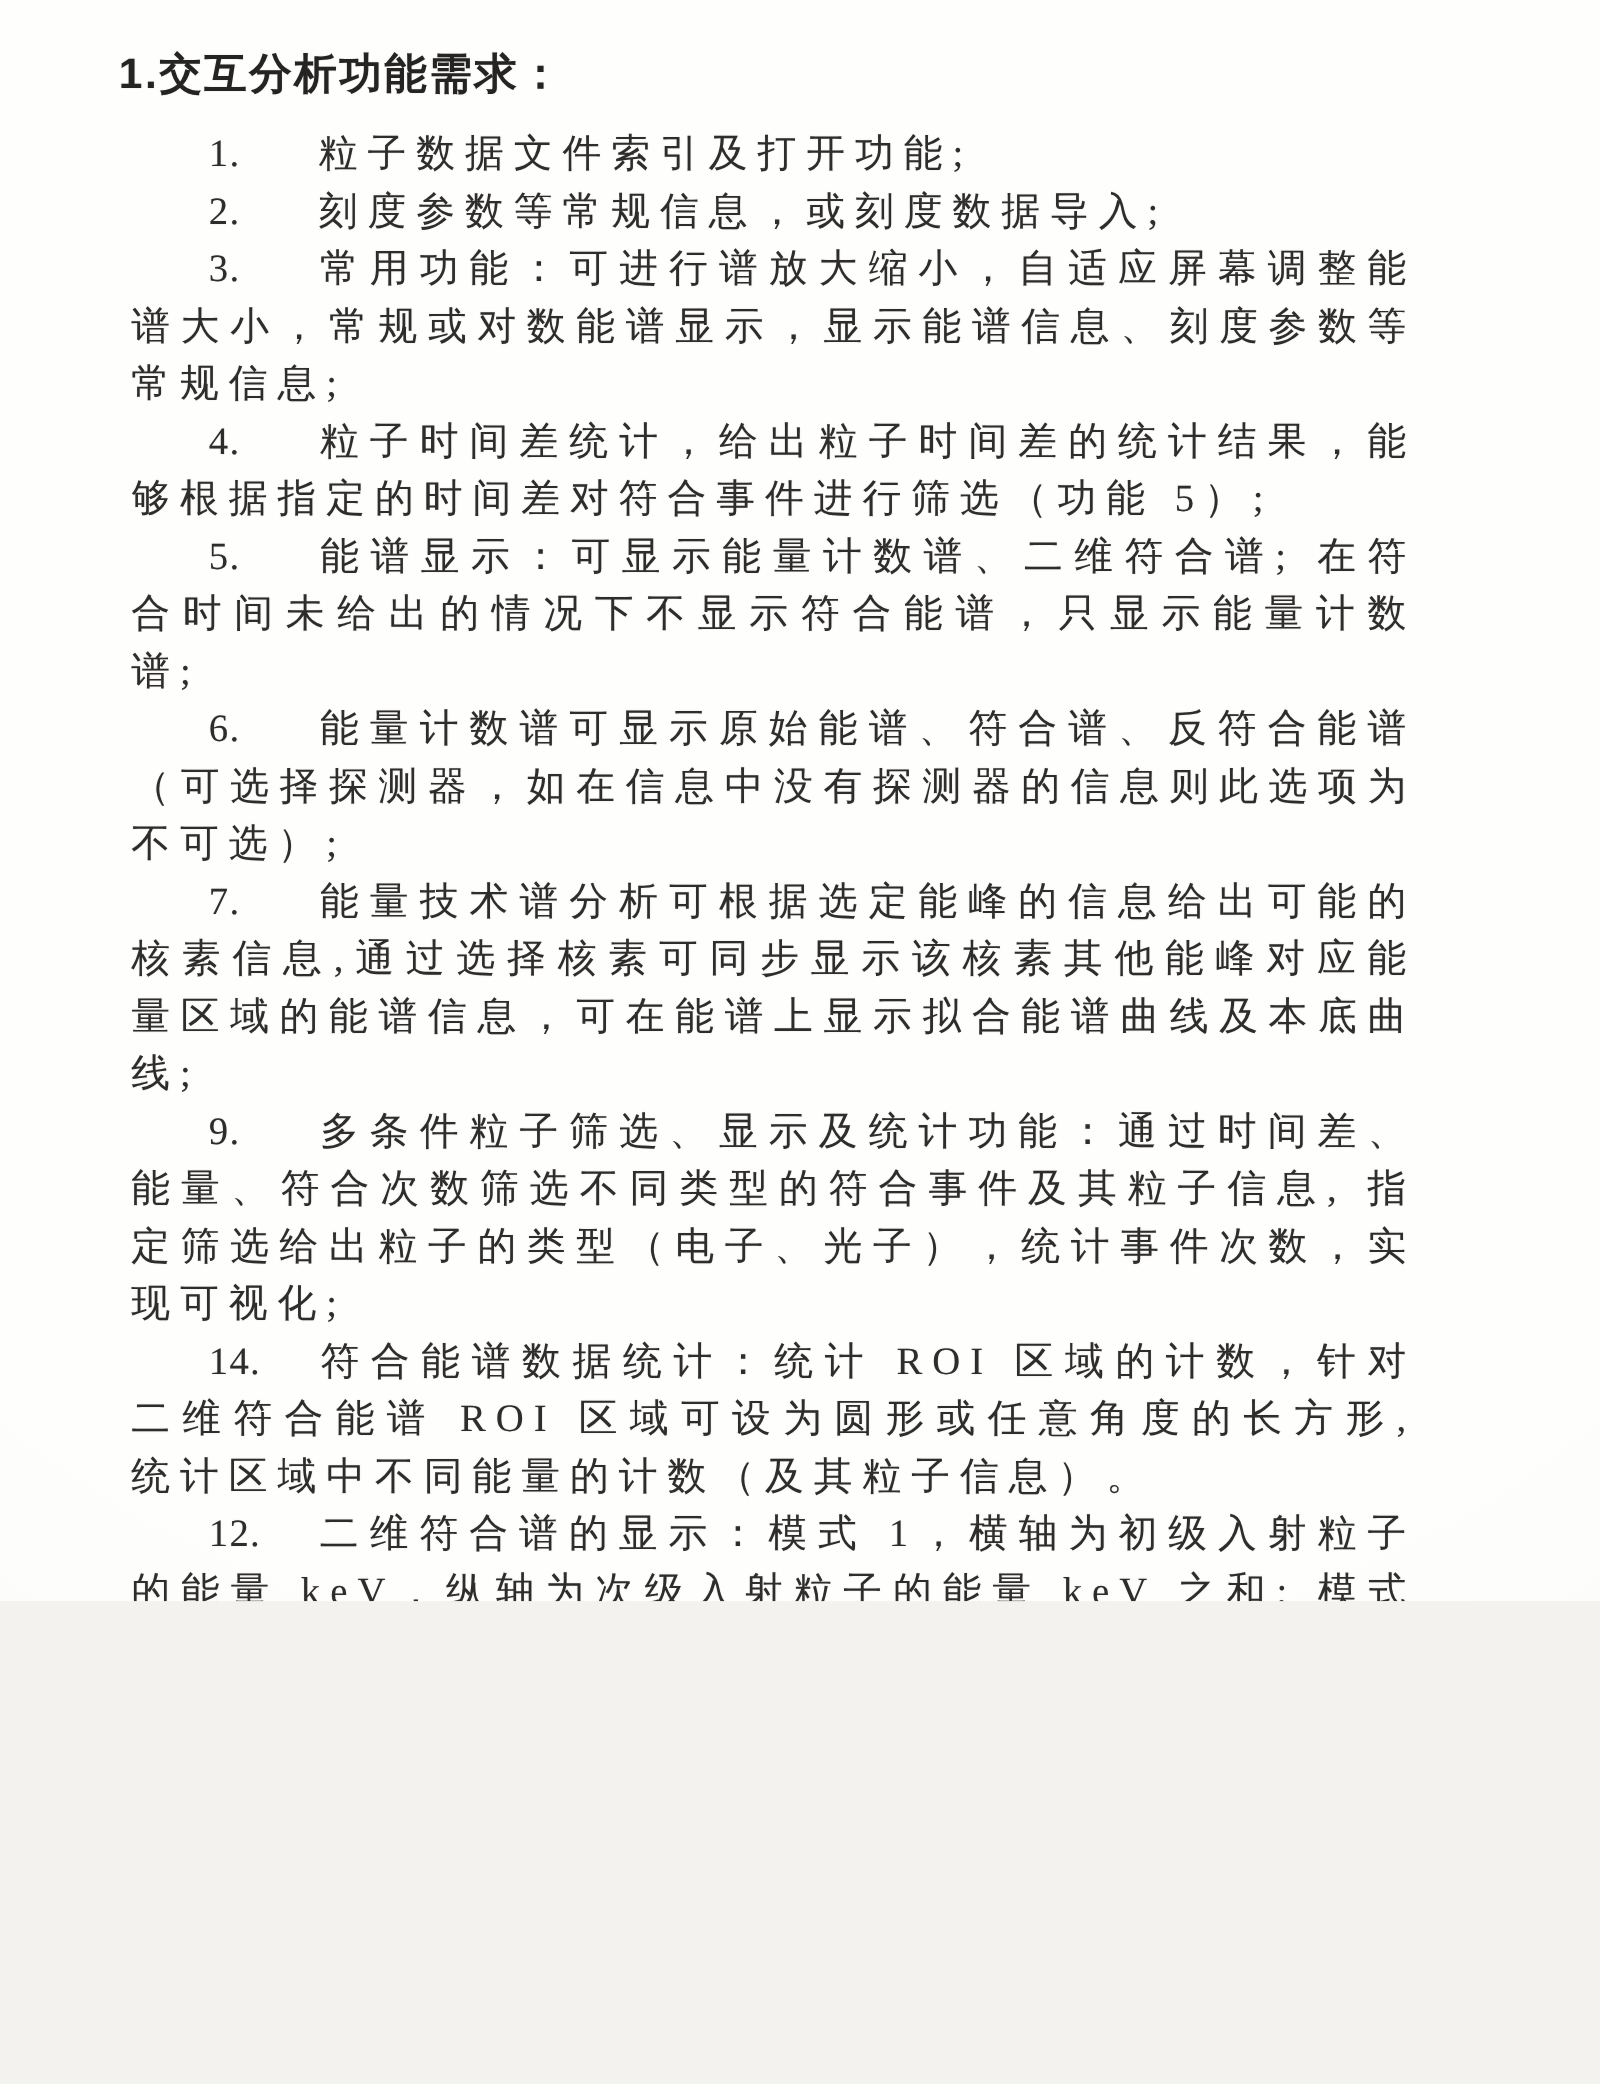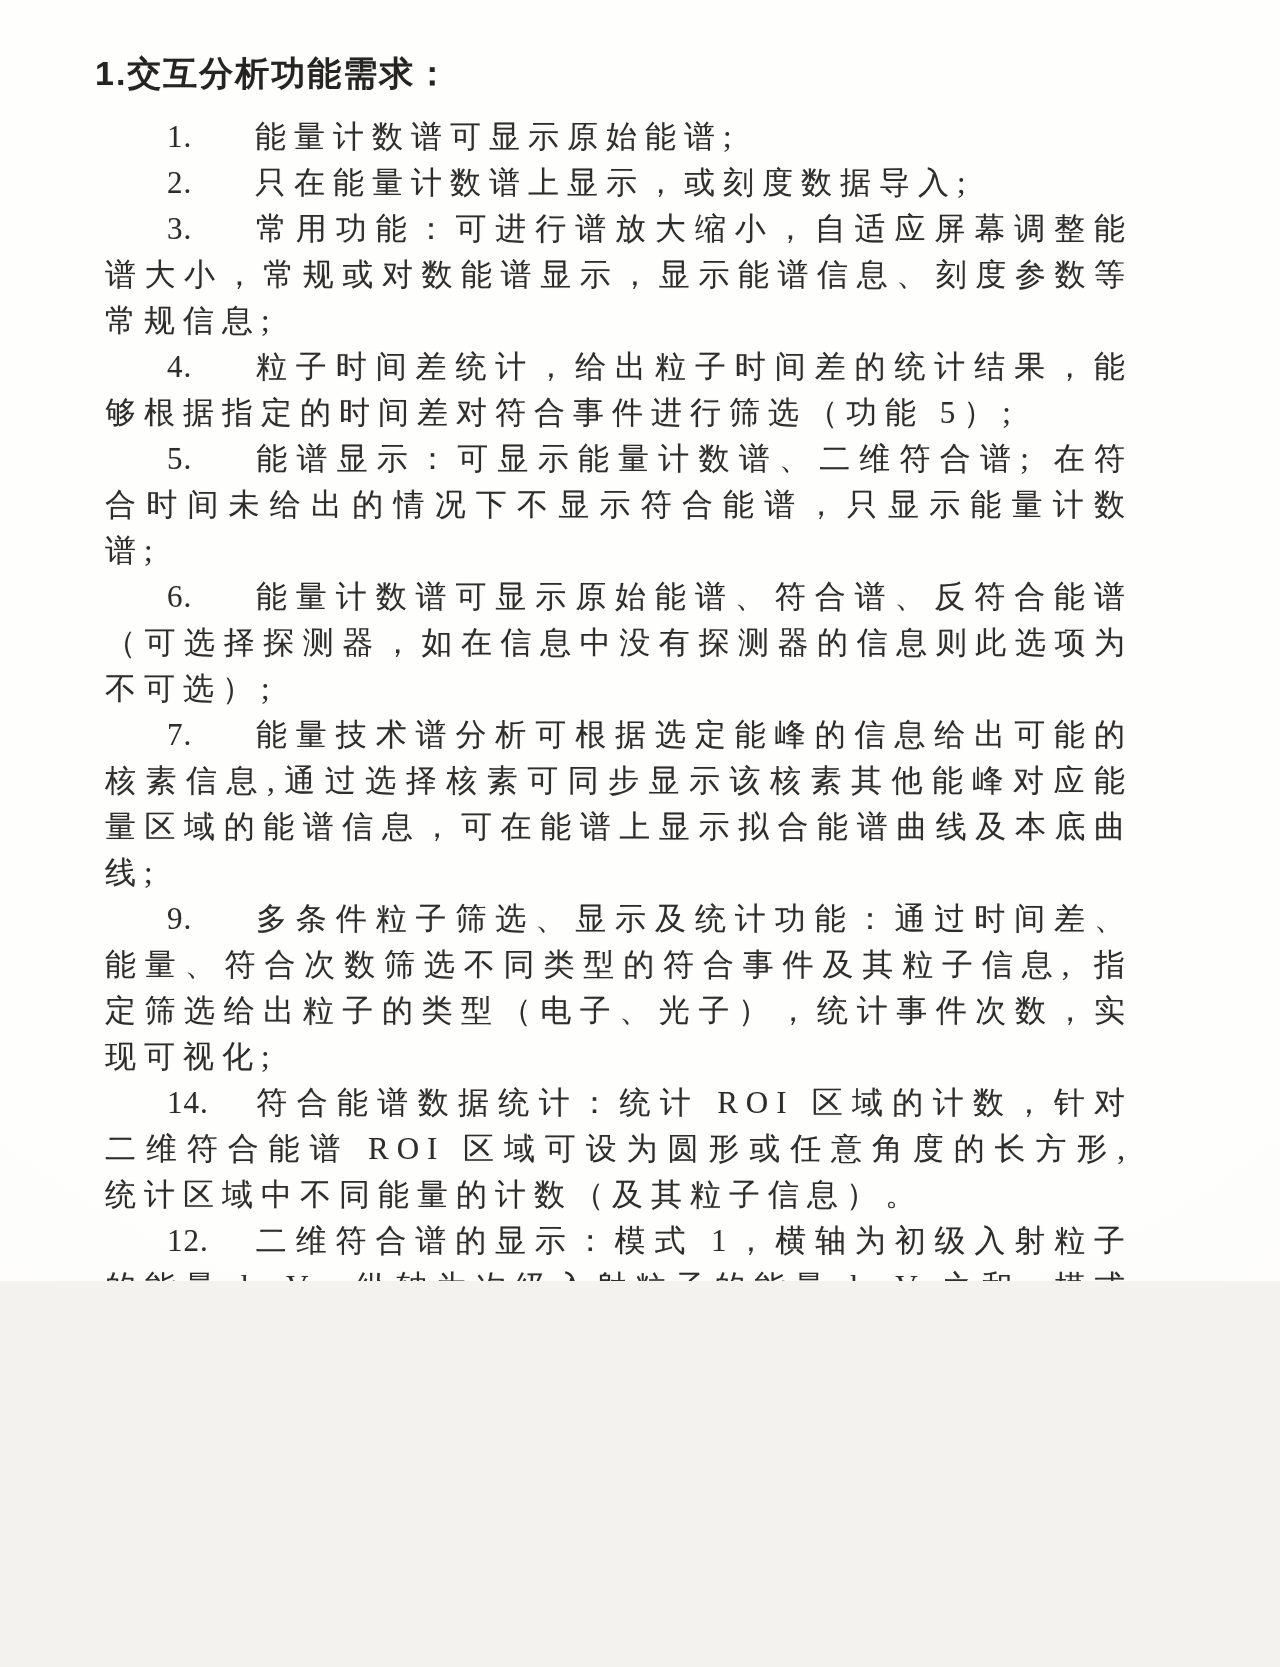--- a/index.html
+++ b/index.html
@@ -6,21 +6,21 @@
     margin: 0;
     padding: 0;
     background: #f3f2ee;
   }
   .page {
     position: relative;
     width: 1280px;
     height: 1281px;
     margin: 0 auto;
     box-sizing: border-box;
-    padding: 40px 147px 40px 105px;
+    padding: 26px 147px 40px 105px;
     background: radial-gradient(140% 120% at 50% 42%, #fefefc 50%, #fbfaf7 78%, #f0eee9 100%);
     color: #2f2d2b;
     font-family: "Liberation Serif", serif;
     overflow: hidden;
   }
   .soft { text-shadow: 0 0 1px rgba(70,70,70,0.28); }
 
   h1.sec-heading {
     font-family: "Liberation Sans", sans-serif;
     font-weight: 700;
@@ -48,22 +48,22 @@
   }
 </style>
 </head>
 <body>
 
 <div class="page soft">
 
   <h1 class="sec-heading">1.交互分析功能需求：</h1>
 
   <div class="items">
-    <p class="item"><span class="num">1.</span><span>能量计数谱可显示原始能谱;</span></p>
-    <p class="item"><span class="num">2.</span><span>只在能量计数谱上显示，或刻度数据导入;</span></p>
+    <p class="item"><span class="num">1.</span><span>粒子数据文件索引及打开功能;</span></p>
+    <p class="item"><span class="num">2.</span><span>刻度参数等常规信息，或刻度数据导入;</span></p>
     <p class="item"><span class="num">3.</span><span>常用功能：可进行谱放大缩小，自适应屏幕调整能谱大小，常规或对数能谱显示，显示能谱信息、刻度参数等常规信息;</span></p>
     <p class="item"><span class="num">4.</span><span>粒子时间差统计，给出粒子时间差的统计结果，能够根据指定的时间差对符合事件进行筛选（功能 5）;</span></p>
     <p class="item"><span class="num">5.</span><span>能谱显示：可显示能量计数谱、二维符合谱; 在符合时间未给出的情况下不显示符合能谱，只显示能量计数谱;</span></p>
     <p class="item"><span class="num">6.</span><span>能量计数谱可显示原始能谱、符合谱、反符合能谱（可选择探测器，如在信息中没有探测器的信息则此选项为不可选）;</span></p>
     <p class="item"><span class="num">7.</span><span>能量技术谱分析可根据选定能峰的信息给出可能的核素信息,通过选择核素可同步显示该核素其他能峰对应能量区域的能谱信息，可在能谱上显示拟合能谱曲线及本底曲线;</span></p>
     <p class="item"><span class="num">9.</span><span>多条件粒子筛选、显示及统计功能：通过时间差、能量、符合次数筛选不同类型的符合事件及其粒子信息, 指定筛选给出粒子的类型（电子、光子），统计事件次数，实现可视化;</span></p>
     <p class="item"><span class="num">14.</span><span>符合能谱数据统计：统计 ROI 区域的计数，针对二维符合能谱 ROI 区域可设为圆形或任意角度的长方形, 统计区域中不同能量的计数（及其粒子信息）。</span></p>
     <p class="item"><span class="num">12.</span><span>二维符合谱的显示：模式 1，横轴为初级入射粒子的能量 keV，纵轴为次级入射粒子的能量 keV 之和; 模式 2: 横轴为入射 γ、X 光子的能量 keV，纵轴为电子的能量 keV;</span></p>
   </div>
 

